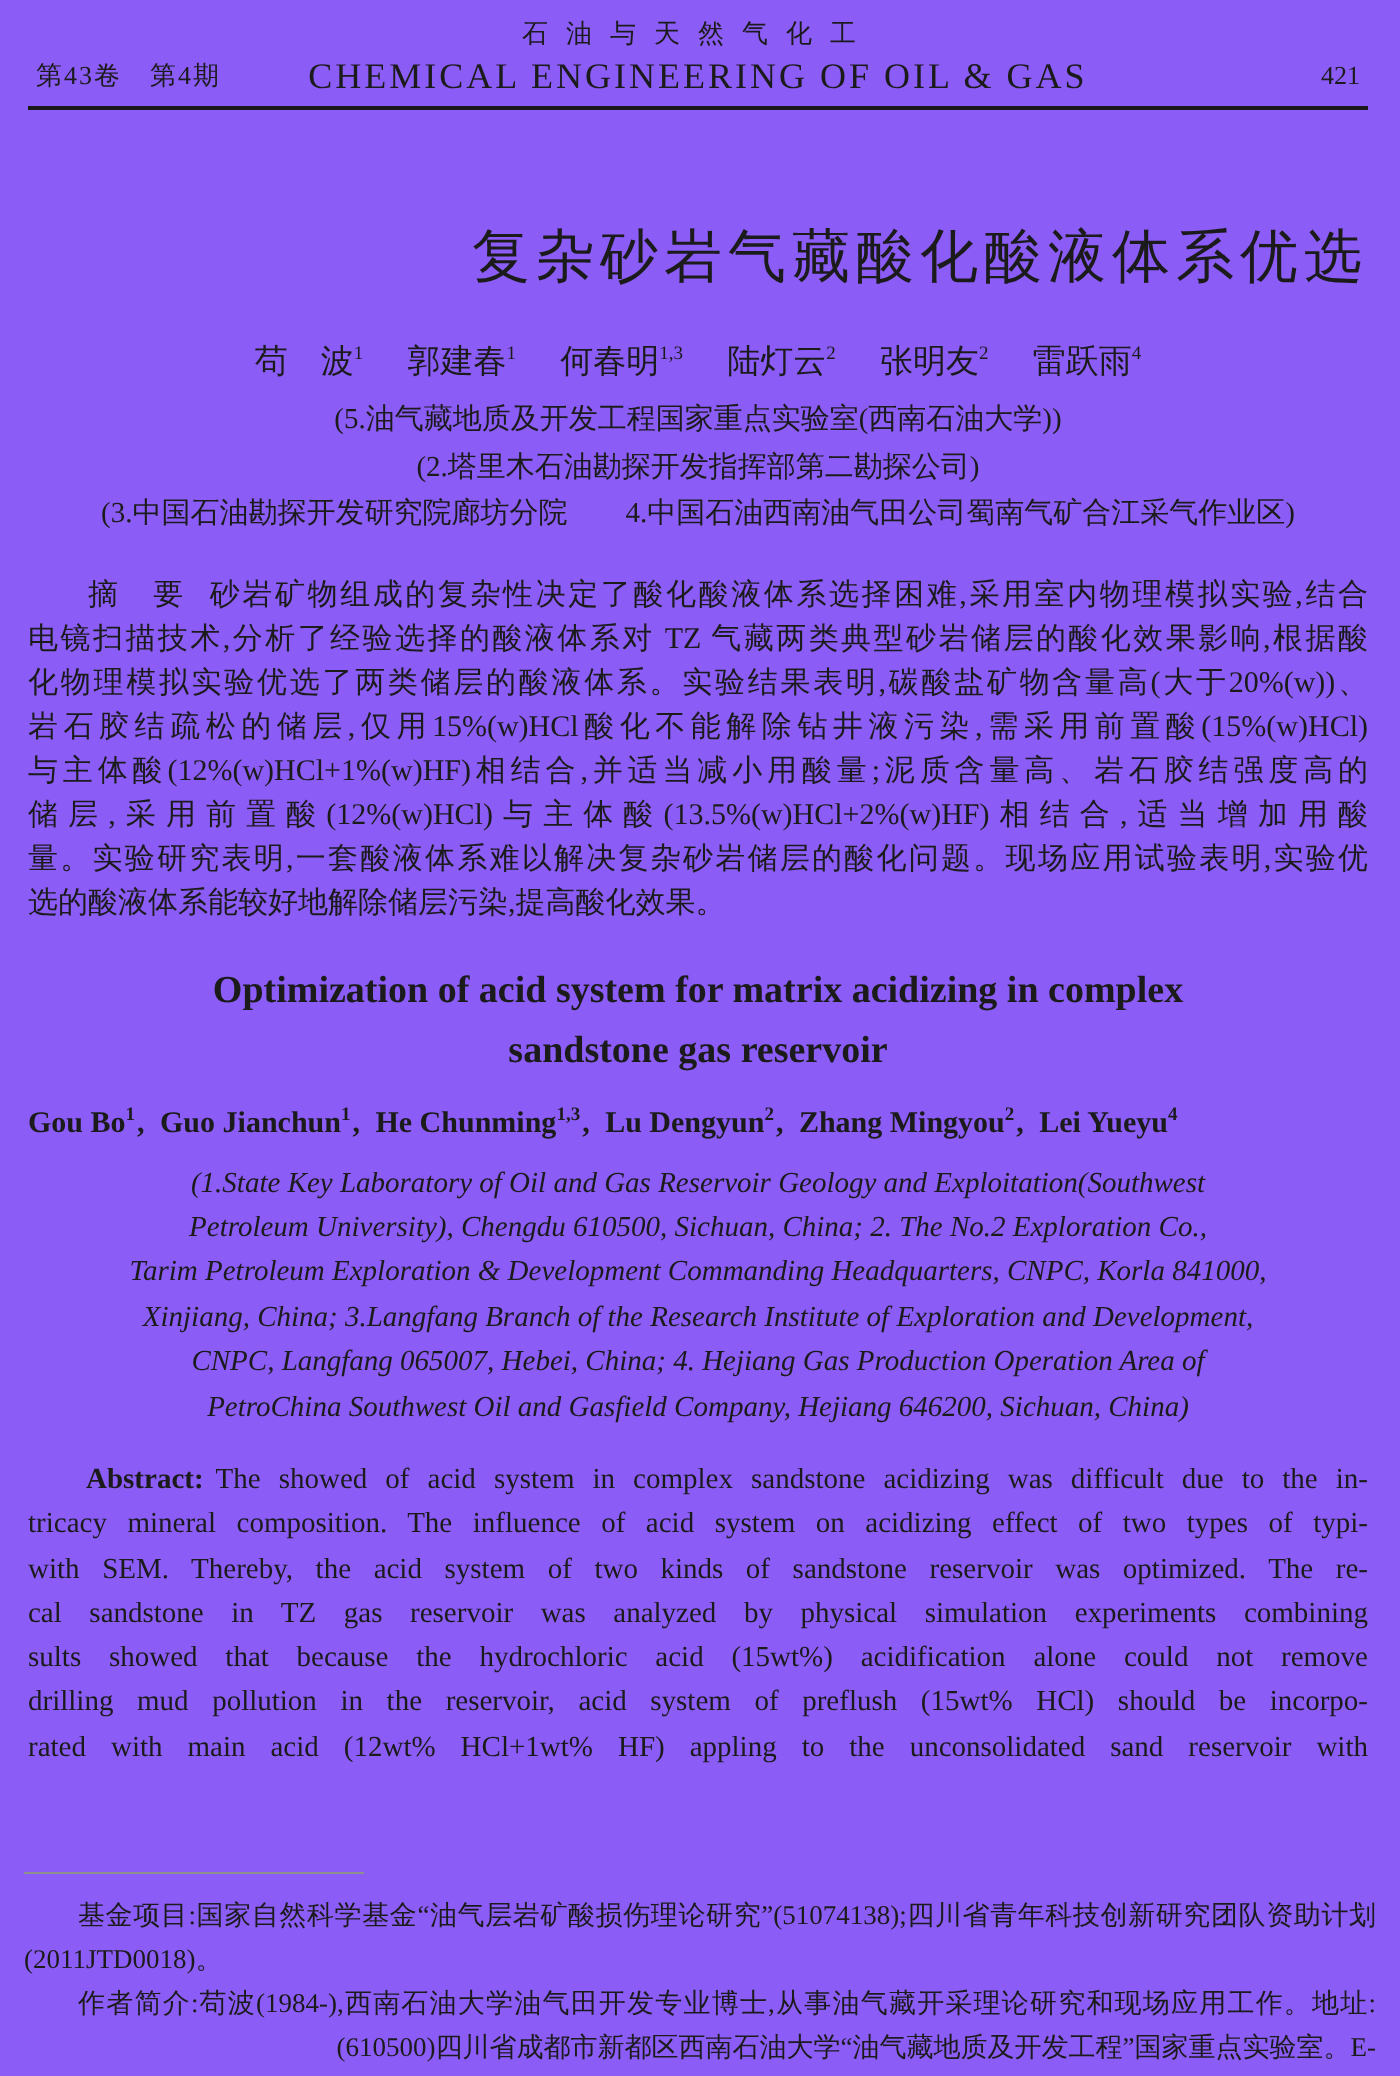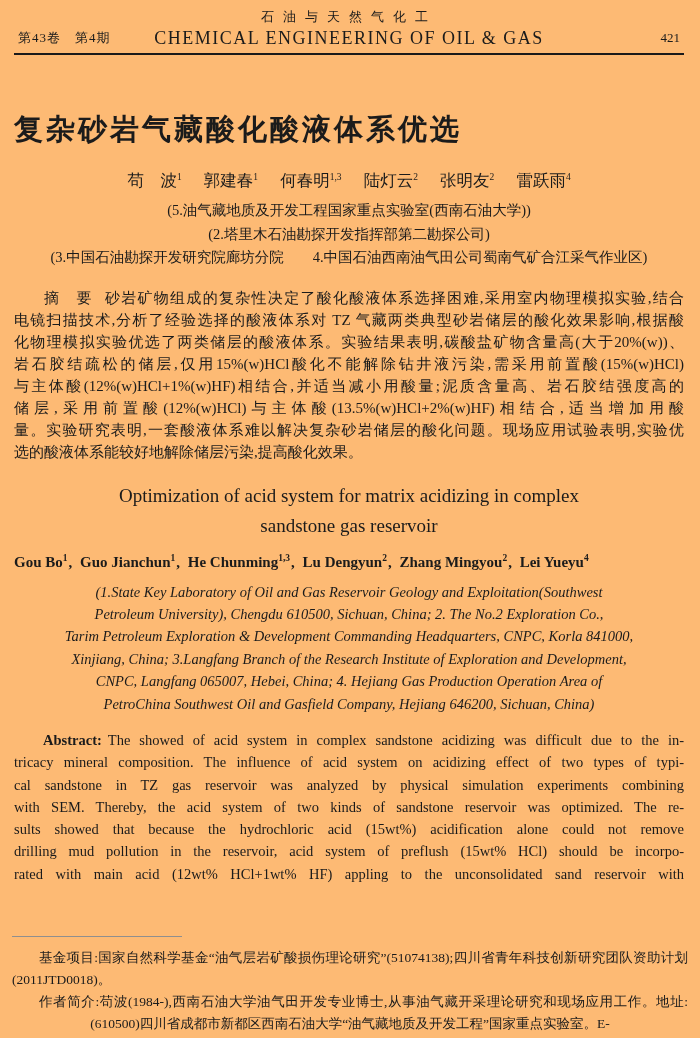--- a/index.html
+++ b/index.html
@@ -1,58 +1,58 @@
 <!DOCTYPE html>
 <html><head>
 <meta charset="utf-8">
 <style>
   html,body{margin:0;padding:0;background:#e8e8e8;}
   .page{
     position:relative;
     width:700px;height:1038px;
     margin:0 auto;
-    background:#fdba74;
+    background:#8b5cf6;
     color:#1b1b1b;
     font-family:"Liberation Serif","DejaVu Serif",serif;
     box-sizing:border-box;
     padding:8px 16px 0 14px;
     overflow:hidden;
   }
   .hei{font-family:"Liberation Sans","DejaVu Sans",sans-serif;font-weight:400;}
 
   
   .jheader{border-bottom:2.5px solid #1a1a1a;padding-bottom:5px;}
   .jcn{text-align:center;font-size:13px;letter-spacing:9px;line-height:18px;}
   .hrow{position:relative;height:20px;font-size:13px;line-height:20px;margin-top:2px;}
   .issue{position:absolute;left:4px;top:0;letter-spacing:1px;}
   .jen{display:block;text-align:center;letter-spacing:1.5px;font-size:18px;}
   .pgnum{position:absolute;right:4px;top:0;}
 
   
-  .title-cn{margin:56px 0 0;text-align:left;font-size:29px;line-height:36px;font-weight:700;letter-spacing:3px;}
+  .title-cn{margin:56px 0 0;text-align:right;font-size:29px;line-height:36px;font-weight:400;letter-spacing:3px;}
   .authors-cn{margin-top:22px;text-align:center;font-size:16.5px;line-height:24px;}
   .authors-cn .au{margin:0 9px;}
   sup{font-size:9.5px;vertical-align:super;line-height:0;}
   .affil-cn{margin-top:6px;text-align:center;font-size:14.5px;line-height:23.5px;}
 
   
   .abs-cn{margin-top:17px;font-size:15px;line-height:22px;}
   .jline{text-align:justify;text-align-last:justify;}
-  .jlast{text-align:center;text-align-last:left;}
+  .jlast{text-align:right;text-align-last:left;}
   .indent2{text-indent:2em;}
   .lab{margin-right:0.8em;}
   .kw-line{font-size:14.5px;line-height:23px;text-indent:2em;}
   .kw-line .kw{margin-right:1.1em;}
   .kw-line .lab{margin-right:1em;}
   .clc-line{font-size:14.5px;line-height:23px;text-indent:2em;}
   .clc-line .grp{margin-right:1.9em;}
   .clc-line b{margin-right:2px;}
 
   
-  .title-en{margin:18px 0 0;text-align:center;font-size:19px;line-height:30px;font-weight:400;}
+  .title-en{margin:18px 0 0;text-align:center;font-size:19px;line-height:30px;font-weight:700;}
   .authors-en{margin-top:10px;font-size:15px;font-weight:700;line-height:22px;}
   .authors-en .sep{margin:0 4px 0 1px;}
   .affil-en{margin-top:8px;text-align:center;font-style:italic;font-size:14.5px;line-height:22.4px;}
   .abs-en{margin-top:14px;font-size:14.5px;line-height:22.3px;}
   .abs-en .ablab{font-style:normal;margin-right:6px;}
 
   
   .footnote{position:absolute;left:12px;right:12px;top:936px;font-size:13.5px;line-height:22px;}
   .fnrule{width:170px;height:0;border-top:1.5px solid #8f8f8f;margin-bottom:10px;}
   .fn-first{text-indent:2em;}
@@ -120,22 +120,22 @@
     <div>Petroleum University), Chengdu 610500, Sichuan, China; 2. The No.2 Exploration Co.,</div>
     <div>Tarim Petroleum Exploration &amp; Development Commanding Headquarters, CNPC, Korla 841000,</div>
     <div>Xinjiang, China; 3.Langfang Branch of the Research Institute of Exploration and Development,</div>
     <div>CNPC, Langfang 065007, Hebei, China; 4. Hejiang Gas Production Operation Area of</div>
     <div>PetroChina Southwest Oil and Gasfield Company, Hejiang 646200, Sichuan, China)</div>
   </div>
 
   <section class="abs-en">
     <div class="jline indent2"><b class="ablab">Abstract:</b><span>The showed of acid system in complex sandstone acidizing was difficult due to the in-</span></div>
     <div class="jline">tricacy mineral composition. The influence of acid system on acidizing effect of two types of typi-</div>
+    <div class="jline">with SEM. Thereby, the acid system of two kinds of sandstone reservoir was optimized. The re-</div>
     <div class="jline">cal sandstone in TZ gas reservoir was analyzed by physical simulation experiments combining</div>
-    <div class="jline">with SEM. Thereby, the acid system of two kinds of sandstone reservoir was optimized. The re-</div>
     <div class="jline">sults showed that because the hydrochloric acid (15wt%) acidification alone could not remove</div>
     <div class="jline">drilling mud pollution in the reservoir, acid system of preflush (15wt% HCl) should be incorpo-</div>
     <div class="jline">rated with main acid (12wt% HCl+1wt% HF) appling to the unconsolidated sand reservoir with</div>
   </section>
 
   <footer class="footnote">
     <div class="fnrule"></div>
     <div class="fn">
       <div class="jline fn-first"><b class="hei">基金项目</b><span>:国家自然科学基金“油气层岩矿酸损伤理论研究”(51074138);四川省青年科技创新研究团队资助计划</span></div>
       <div class="jlast">(2011JTD0018)。</div>

